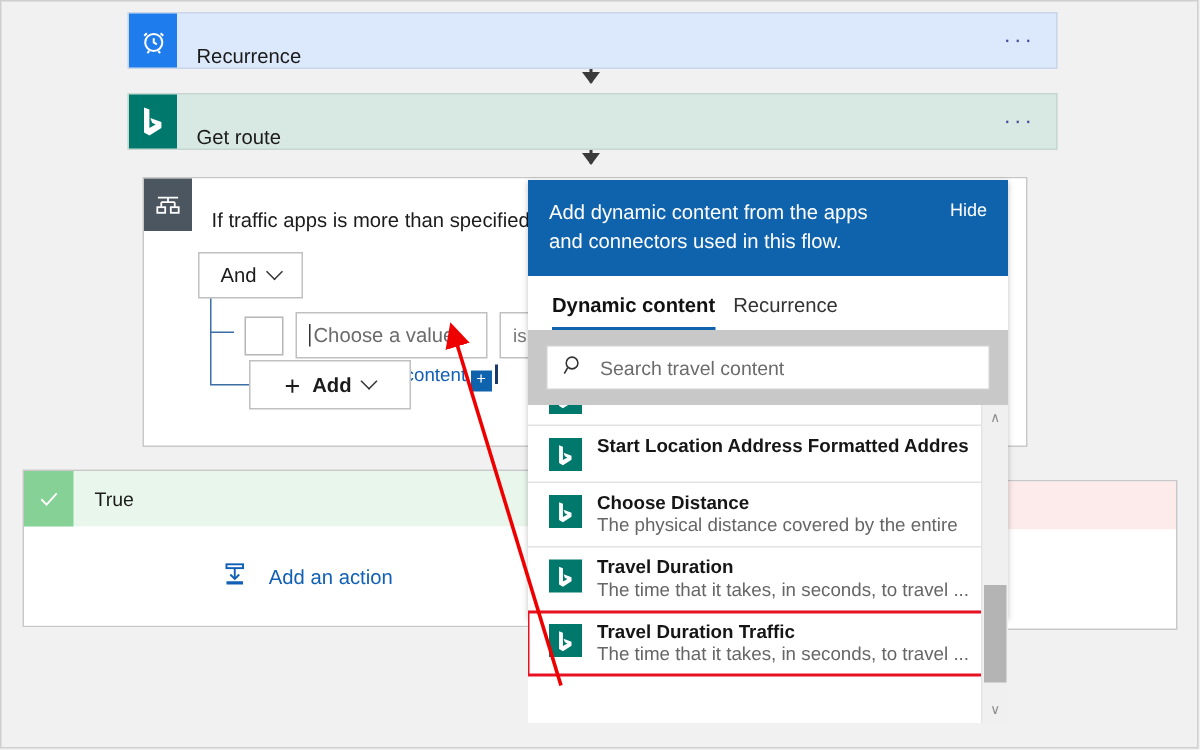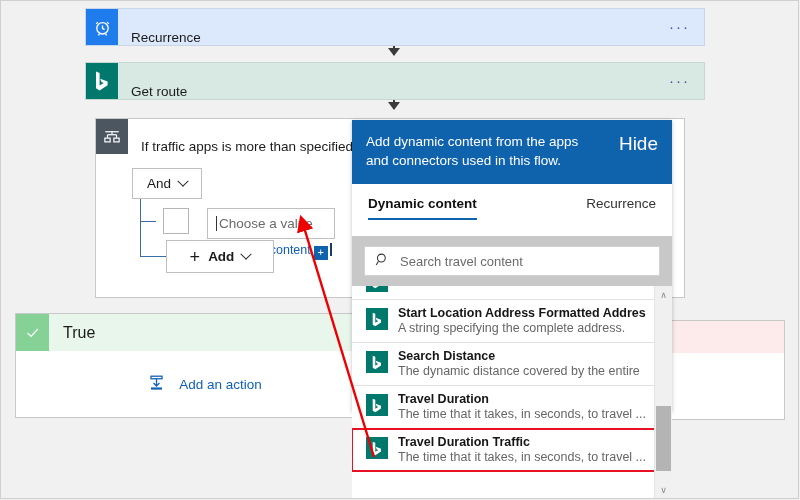--- a/index.html
+++ b/index.html
@@ -60,34 +60,34 @@
   .add-btn{width:108px;height:33px;border:1px solid #c0c0c0;background:#fff;box-sizing:border-box;
     display:flex;align-items:center;justify-content:center;gap:8px;font-size:13.5px;font-weight:bold;}
   .plus{font-size:18px;font-weight:400;line-height:14px;}
 
   
   #card-true{position:absolute;left:15px;top:313px;width:380px;height:105px;background:#fff;border:1px solid #c8c8c8;box-sizing:border-box;}
   .branch-head{height:37px;display:flex;align-items:center;}
   .branch-head.true{background:#e9f6ec;}
   .branch-icon{width:33px;height:100%;display:flex;align-items:center;justify-content:center;flex:0 0 33px;}
   .branch-icon.true{background:#85d196;}
-  .branch-label{padding-left:14px;font-size:16px;}
+  .branch-label{padding-left:14px;font-size:13px;}
   .branch-body{height:calc(100% - 37px);display:flex;align-items:center;justify-content:center;background:#fff;}
   .add-action{display:flex;align-items:center;gap:14px;color:#1160b5;font-size:13.5px;}
 
   #card-false{position:absolute;left:670px;top:320px;width:115px;height:100px;background:#fff;border:1px solid #c8c8c8;box-sizing:border-box;}
   .branch-head.false{background:#fdeaea;height:32px;}
 
   
   #dc-panel{position:absolute;left:352px;top:120px;width:320px;height:292px;background:#fff;
     box-shadow:0 1px 4px rgba(0,0,0,.25);box-sizing:border-box;}
   #dc-banner{background:#0f62ac;color:#fff;padding:12px 14px 14px 14px;display:flex;align-items:flex-start;}
   #dc-banner-text{font-size:13.5px;line-height:19px;max-width:230px;}
-  #dc-hide{margin-left:auto;font-size:19px;color:#fff;white-space:nowrap;padding-top:1px;}
-  #dc-tabs{display:flex;gap:34px;padding:12px 16px 16px 16px;background:#fff;justify-content:space-between;}
+  #dc-hide{margin-left:auto;font-size:12px;color:#fff;white-space:nowrap;padding-top:1px;}
+  #dc-tabs{display:flex;gap:12px;padding:12px 16px 0 16px;background:#fff;}
   .dc-tab{padding-bottom:7px;font-size:13.5px;color:#333;border-bottom:2px solid transparent;}
   .dc-tab.active{font-weight:bold;color:#111;border-bottom-color:#0f62ac;}
   #dc-search-wrap{background:#c8c8c8;padding:10px 12px;}
   #dc-search{height:30px;background:#fff;border:1px solid #d0d0d0;display:flex;align-items:center;padding-left:10px;gap:10px;box-sizing:border-box;}
   #dc-search-text{color:#6b6b6b;font-size:13px;}
   #dc-list{position:relative;height:212px;overflow:hidden;background:#fff;}
   .dc-item{display:flex;gap:10px;padding:6px 26px 7px 14px;border-bottom:1px solid #e2e2e2;box-sizing:border-box;}
   .dc-item:first-child{padding-top:0;}
   .dc-ico{width:22px;height:22px;flex:0 0 22px;background:#00786b;display:flex;align-items:center;justify-content:center;margin-top:2px;}
   .dc-txt{min-width:0;}
@@ -160,21 +160,21 @@
 
       <div class="and-btn">
         <span>And</span>
         <span class="chev"></span>
       </div>
 
       <div class="tline" style="left:44px;top:45px;width:1px;height:57px;"></div>
       <div class="tline" style="left:44px;top:67px;width:16px;height:1px;"></div>
       <div class="tline" style="left:44px;top:102px;width:26px;height:1px;"></div>
 
-      <div style="position:absolute;left:67px;top:54px;display:flex;align-items:flex-start;gap:18px;">
+      <div style="position:absolute;left:67px;top:54px;display:flex;align-items:center;gap:8px;">
         <span class="row-checkbox"></span>
         <span class="value-field">
           <span class="caret"></span>
           <span>Choose a value</span>
         </span>
         <span class="is-field">
           <span>is</span>
         </span>
       </div>
 
@@ -258,33 +258,32 @@
       </div>
 
       <div class="dc-item">
         <span class="dc-ico">
           <svg width="10" height="15" viewBox="0 0 14 20" fill="#ffffff">
               <path d="M1 0.6 4.6 2v12.4l4.2-2.4-2.4-1.1-1.2-3.2 7.4 2.7v3.9L4.6 19.4 1 17.3z"></path>
             </svg>
         </span>
         <span class="dc-txt">
           <div class="dc-name">Start Location Address Formatted Address</div>
-          <div class="dc-desc">A string specifying the complete address.</div>
         </span>
       </div>
 
       <div class="dc-item">
         <span class="dc-ico">
           <svg width="10" height="15" viewBox="0 0 14 20" fill="#ffffff">
               <path d="M1 0.6 4.6 2v12.4l4.2-2.4-2.4-1.1-1.2-3.2 7.4 2.7v3.9L4.6 19.4 1 17.3z"></path>
             </svg>
         </span>
         <span class="dc-txt">
-          <div class="dc-name">Search Distance</div>
-          <div class="dc-desc">The dynamic distance covered by the entire</div>
+          <div class="dc-name">Choose Distance</div>
+          <div class="dc-desc">The physical distance covered by the entire</div>
         </span>
       </div>
 
       <div class="dc-item">
         <span class="dc-ico">
           <svg width="10" height="15" viewBox="0 0 14 20" fill="#ffffff">
               <path d="M1 0.6 4.6 2v12.4l4.2-2.4-2.4-1.1-1.2-3.2 7.4 2.7v3.9L4.6 19.4 1 17.3z"></path>
             </svg>
         </span>
         <span class="dc-txt">

